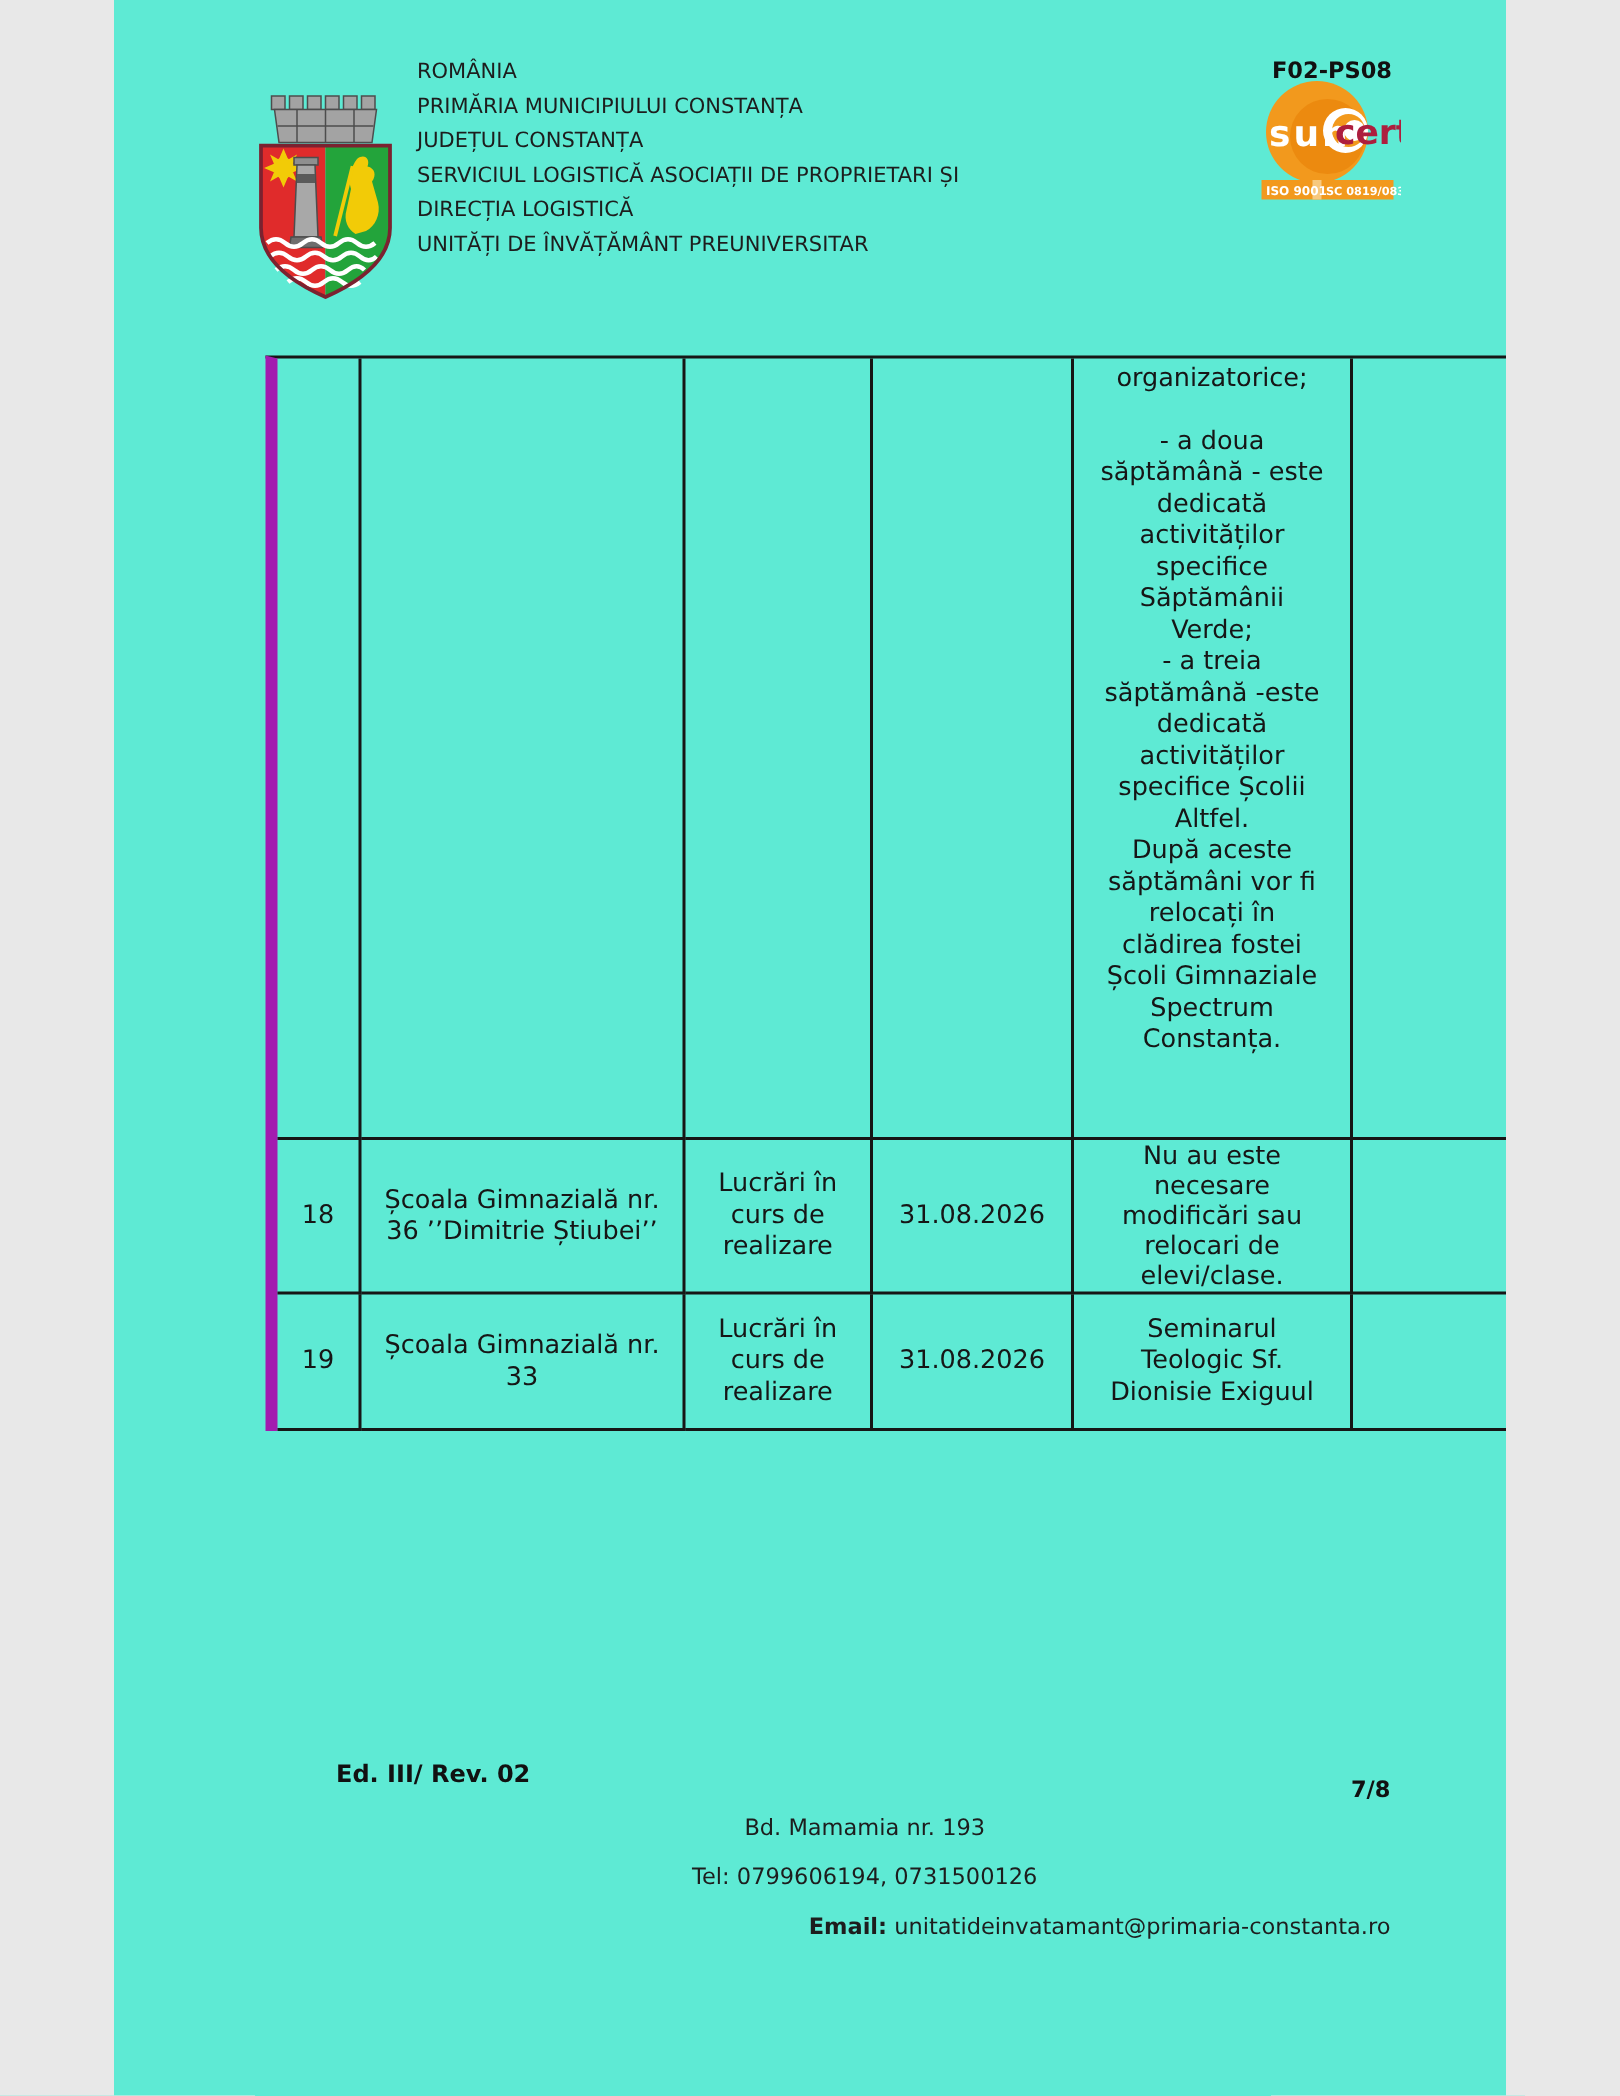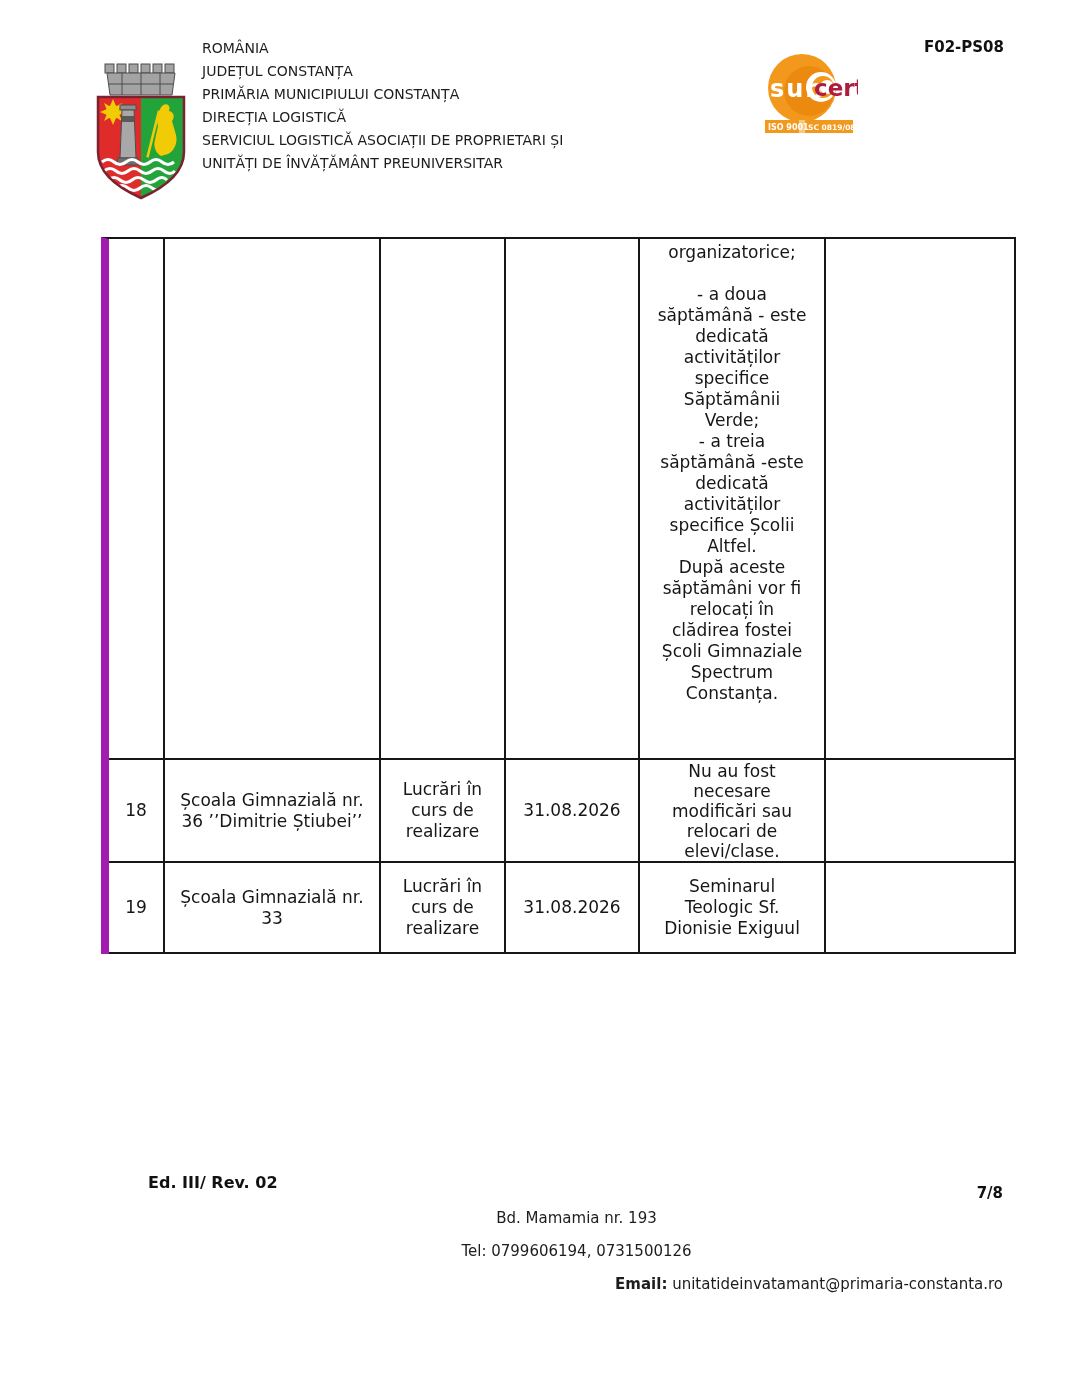--- a/index.html
+++ b/index.html
@@ -1,17 +1,17 @@
 <!DOCTYPE html>
 <html><head>
 <meta charset="utf-8">
 <style>
   html,body{margin:0;padding:0;background:#e8e8e8;}
   .page{
-    position:relative;width:1080px;height:1397px;background:#ffffff;
+    position:relative;width:928px;height:1397px;background:#5eead4;
     font-family:"DejaVu Sans","Liberation Sans",sans-serif;color:#1a1a1a;
     overflow:hidden;margin:0 auto;
   }
   
   .coa{position:absolute;left:92px;top:58px;}
   .hdr-text{position:absolute;left:202px;top:37px;font-size:14px;line-height:23px;color:#1d1d1d;}
   .doc-code{position:absolute;top:38px;right:76px;font-size:15px;font-weight:bold;color:#111;}
   .suncert{position:absolute;left:763px;top:54px;}
   
   .doc-table{
@@ -84,24 +84,24 @@
       <path d="M12,113 q6,-5 12,0 t12,0 t12,0 t12,0 t12,0 t11,0"></path>
       <path d="M16,122 q6,-5 12,0 t12,0 t12,0 t12,0 t11,0"></path>
       <path d="M24,130 q6,-5 12,0 t12,0 t12,0 t12,0"></path>
     </g>
 
     <path d="M6,39 L92,39 L92,94 Q92,121 49,140 Q6,121 6,94 Z" fill="none" stroke-width="2.5" stroke="#7B2230"></path>
   </svg>
 
   <div class="hdr-text">
     <div>ROMÂNIA</div>
+    <div>PRIMĂRIA MUNICIPIULUI CONSTANȚA</div>
     <div>JUDEȚUL CONSTANȚA</div>
-    <div>PRIMĂRIA MUNICIPIULUI CONSTANȚA</div>
+    <div>SERVICIUL LOGISTICĂ ASOCIAȚII DE PROPRIETARI ȘI</div>
     <div>DIRECȚIA LOGISTICĂ</div>
-    <div>SERVICIUL LOGISTICĂ ASOCIAȚII DE PROPRIETARI ȘI</div>
     <div>UNITĂȚI DE ÎNVĂȚĂMÂNT PREUNIVERSITAR</div>
   </div>
 
   <div class="doc-code">F02-PS08</div>
 
   <svg class="suncert" width="95" height="82" viewBox="0 0 95 82">
     <circle cx="39" cy="34" r="34" fill="#F2991D"></circle>
     <circle cx="46" cy="37" r="25" fill="#EC8A0F"></circle>
     <circle cx="58" cy="33" r="15" fill="#ffffff"></circle>
     <circle cx="60" cy="33" r="11" fill="#F2991D"></circle>
@@ -144,21 +144,21 @@
 Constanța.</div>
     <div class="cell"></div>
 
     <div class="cell">18</div>
     <div class="cell">Școala Gimnazială nr.
 36 ’’Dimitrie Știubei’’</div>
     <div class="cell">Lucrări în
 curs de
 realizare</div>
     <div class="cell">31.08.2026</div>
-    <div class="cell tight">Nu au fost
+    <div class="cell tight">Nu au este
 necesare
 modificări sau
 relocari de
 elevi/clase.</div>
     <div class="cell"></div>
 
     <div class="cell">19</div>
     <div class="cell">Școala Gimnazială nr.
 33</div>
     <div class="cell">Lucrări în

